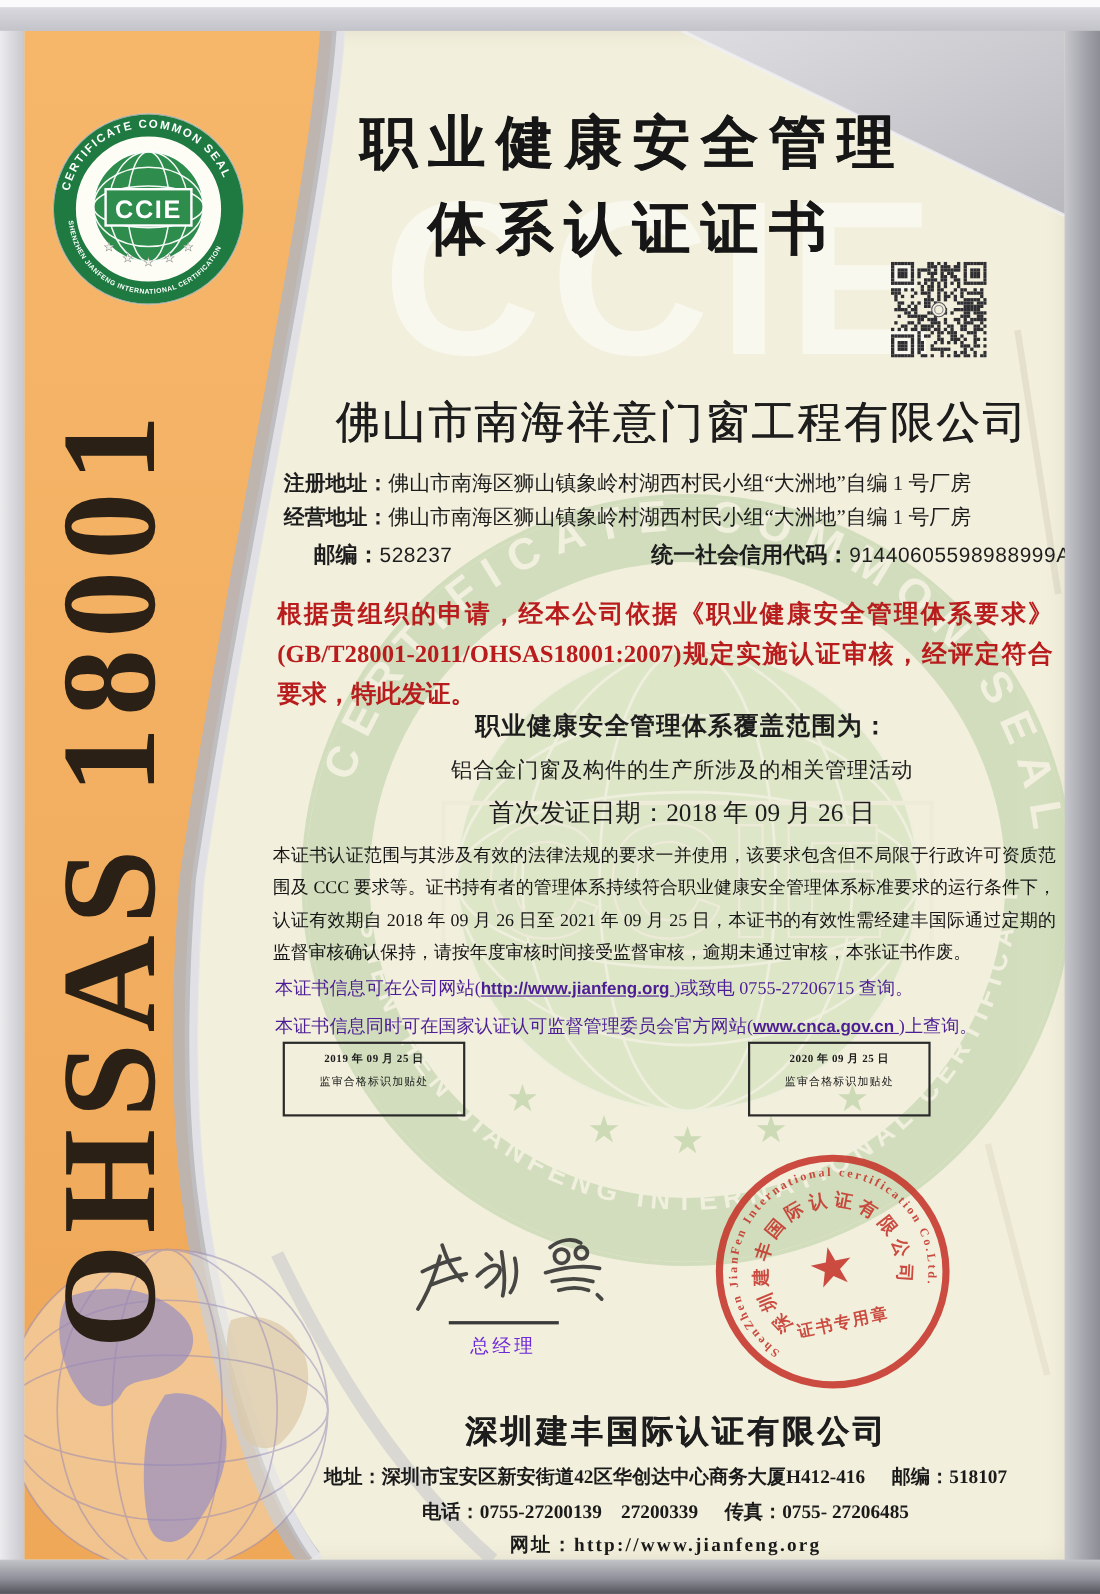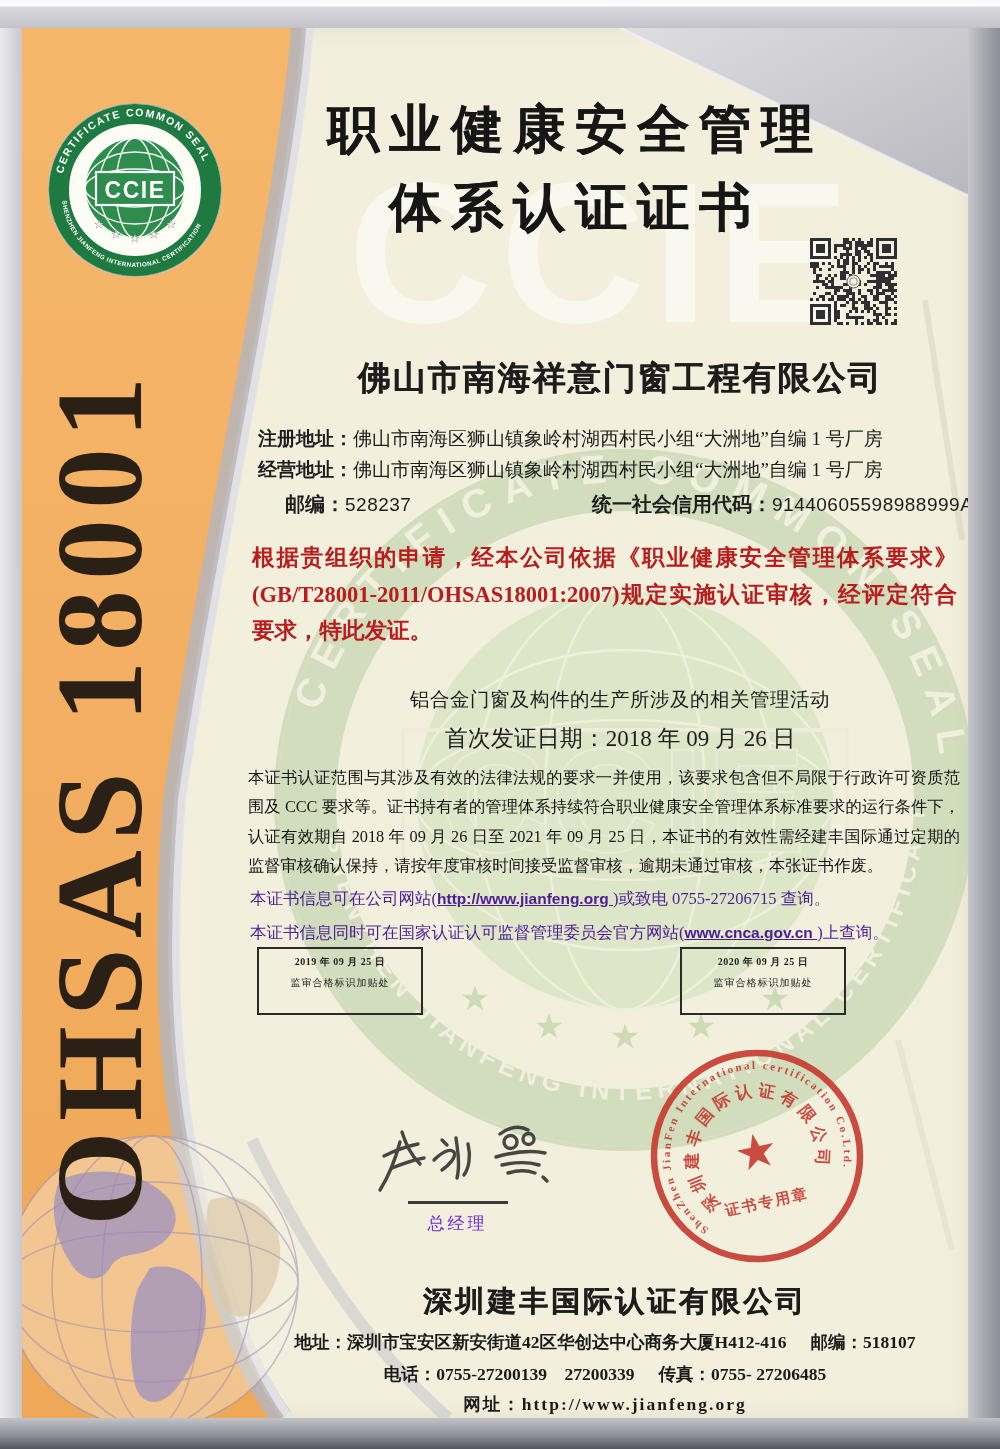--- a/index.html
+++ b/index.html
@@ -16,21 +16,21 @@
   .content{position:absolute;left:0;top:0;width:1000px;height:1449px;}
   .abs{position:absolute;}
   .vertical-standard{position:absolute;left:28px;top:336px;width:144px;height:920px;
       writing-mode:vertical-rl;transform:rotate(180deg);line-height:144px;
       font-family:"Liberation Serif","DejaVu Serif",serif;font-weight:700;font-size:122px;
       letter-spacing:10px;color:#2a2015;text-align:center;}
   .title{font-weight:700;font-size:52px;letter-spacing:10px;color:#161616;
          text-shadow:.6px 0 #161616;white-space:nowrap;}
   .certno{font-size:21px;font-weight:700;letter-spacing:1px;}
   .certno .num{font-family:"Liberation Sans","DejaVu Sans",sans-serif;font-size:21px;letter-spacing:1px;}
-  .company{font-weight:700;font-size:33px;letter-spacing:2px;text-shadow:.5px 0 #1d1d1d;white-space:nowrap;}
+  .company{font-weight:400;font-size:40px;letter-spacing:2px;text-shadow:.5px 0 #1d1d1d;white-space:nowrap;}
   .addr{font-size:19px;white-space:nowrap;}
   .addr .lab{font-weight:700;}
   .kvrow{font-size:20px;margin-left:27px;}
   .kvrow .lab{font-weight:700;}
   .mono-num{font-family:"Liberation Sans","DejaVu Sans",sans-serif;font-size:19px;letter-spacing:.5px;}
   .para{font-size:22.5px;line-height:36.5px;text-align:justify;color:#b91c1c;font-weight:bold;}
   .scope-h{font-weight:700;font-size:22.5px;letter-spacing:1px;white-space:nowrap;}
   .scope-t{font-size:19.5px;letter-spacing:.5px;white-space:nowrap;}
   .issue{font-weight:400;font-size:23px;white-space:nowrap;}
   .fine{font-size:16.3px;line-height:29.4px;text-align:justify;color:#151515;}
@@ -609,20 +609,21 @@
 
     <div class="abs kvrow" style="left:258px;top:491px;">
       <span class="lab">邮编：</span><span class="mono-num">528237</span>
     </div>
     <div class="abs kvrow" style="left:565px;top:491px;">
       <span class="lab">统一社会信用代码：</span><span class="mono-num">91440605598988999A</span>
     </div>
 
     <div class="abs para" style="left:252px;top:540px;width:705px;">根据贵组织的申请，经本公司依据《职业健康安全管理体系要求》(GB/T28001-2011/OHSAS18001:2007)规定实施认证审核，经评定符合要求，特此发证。</div>
 
+    <div class="abs scope-h center" style="left:270px;top:644px;width:700px;">职业健康安全管理体系覆盖范围为：</div>
     <div class="abs scope-t center" style="left:270px;top:686px;width:700px;">铝合金门窗及构件的生产所涉及的相关管理活动</div>
     <div class="abs issue center" style="left:270px;top:723px;width:700px;">首次发证日期：2018 年 09 月 26 日</div>
 
     <div class="abs fine" style="left:248px;top:763px;width:712px;">本证书认证范围与其涉及有效的法律法规的要求一并使用，该要求包含但不局限于行政许可资质范围及 CCC 要求等。证书持有者的管理体系持续符合职业健康安全管理体系标准要求的运行条件下，认证有效期自 2018 年 09 月 26 日至 2021 年 09 月 25 日，本证书的有效性需经建丰国际通过定期的监督审核确认保持，请按年度审核时间接受监督审核，逾期未通过审核，本张证书作废。</div>
 
     <div class="abs info" style="left:250px;top:888px;">
       <span>本证书信息可在公司网站(</span><span class="link">http://www.jianfeng.org </span><span>)或致电 0755-27206715 查询。</span>
     </div>
     <div class="abs info" style="left:250px;top:922px;">
       <span>本证书信息同时可在国家认证认可监督管理委员会官方网站(</span><span class="link">www.cnca.gov.cn </span><span>)上查询。</span>

